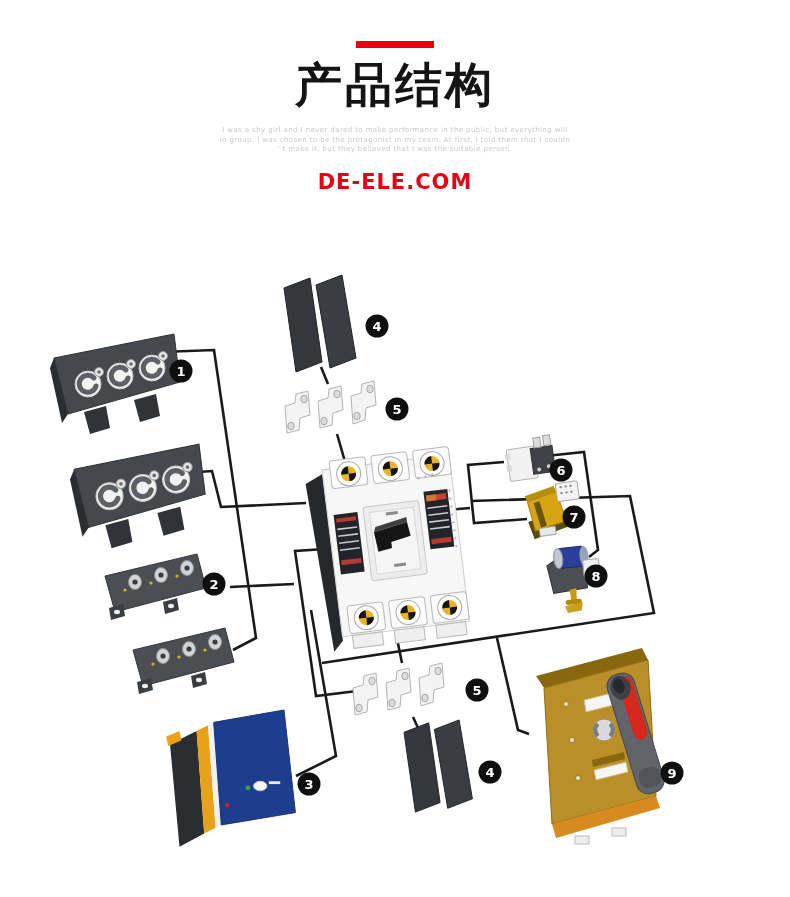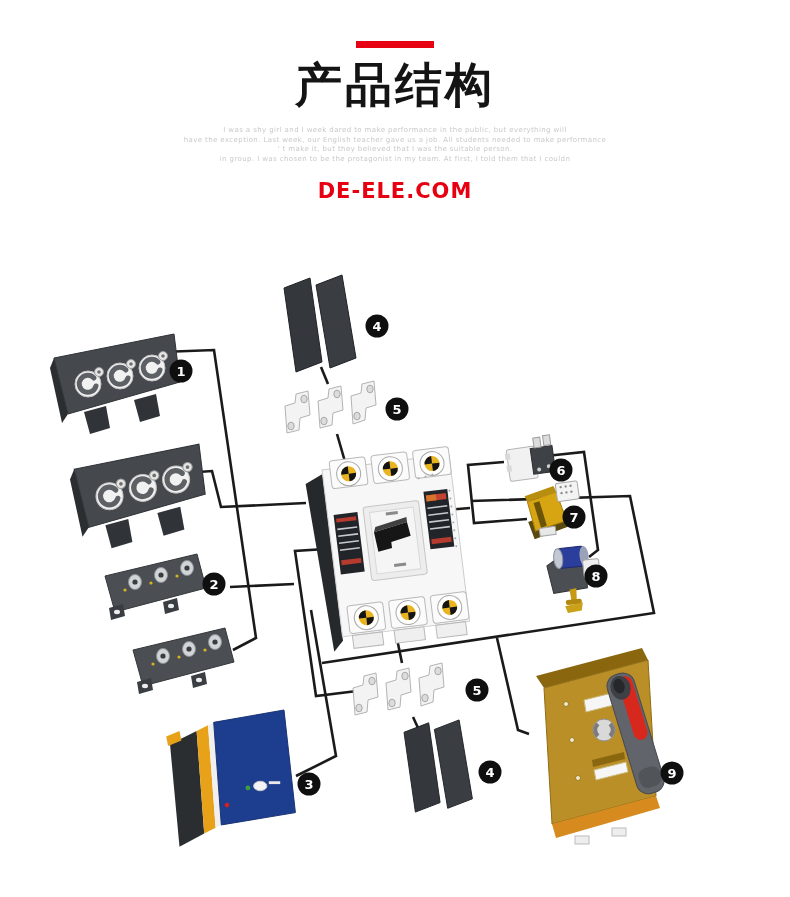--- a/index.html
+++ b/index.html
@@ -21,24 +21,23 @@
   .badge-circle{fill:#0f0f0f;}
   .badge-num{fill:#ffffff;font-size:13px;font-weight:700;text-anchor:middle;}
 </style>
 </head>
 <body>
 
 <div class="header">
   <div class="accent-bar"></div>
   <h1 class="page-title">产品结构</h1>
   <div class="tagline">
-    <div>I was a shy girl and I week dared to make performance in the public, but everything will</div>
-    <div>have the exception. Last week, our English teacher gave us a job. All students needed to make performance</div>
+    <div>I was a shy girl and I never dared to make performance in the public, but everything will</div>
+    <div>in group. I was chosen to be the protagonist in my team. At first, I told them that I couldn</div>
     <div>' t make it, but they believed that I was the suitable person.</div>
-    <div>in group. I was chosen to be the protagonist in my team. At first, I told them that I couldn</div>
   </div>
   <div class="brand">DE-ELE.COM</div>
 </div>
 
 <svg width="790" height="667" viewBox="0 0 790 667">
   <defs>
 
     <g id="clampblock">
       <polygon points="4,30 124,6 130,54 18,86" fill="#45494d" stroke="#303337" stroke-width="1"></polygon>
       <polygon points="4,30 18,86 12,95 0,40" fill="#2b2e31"></polygon>

